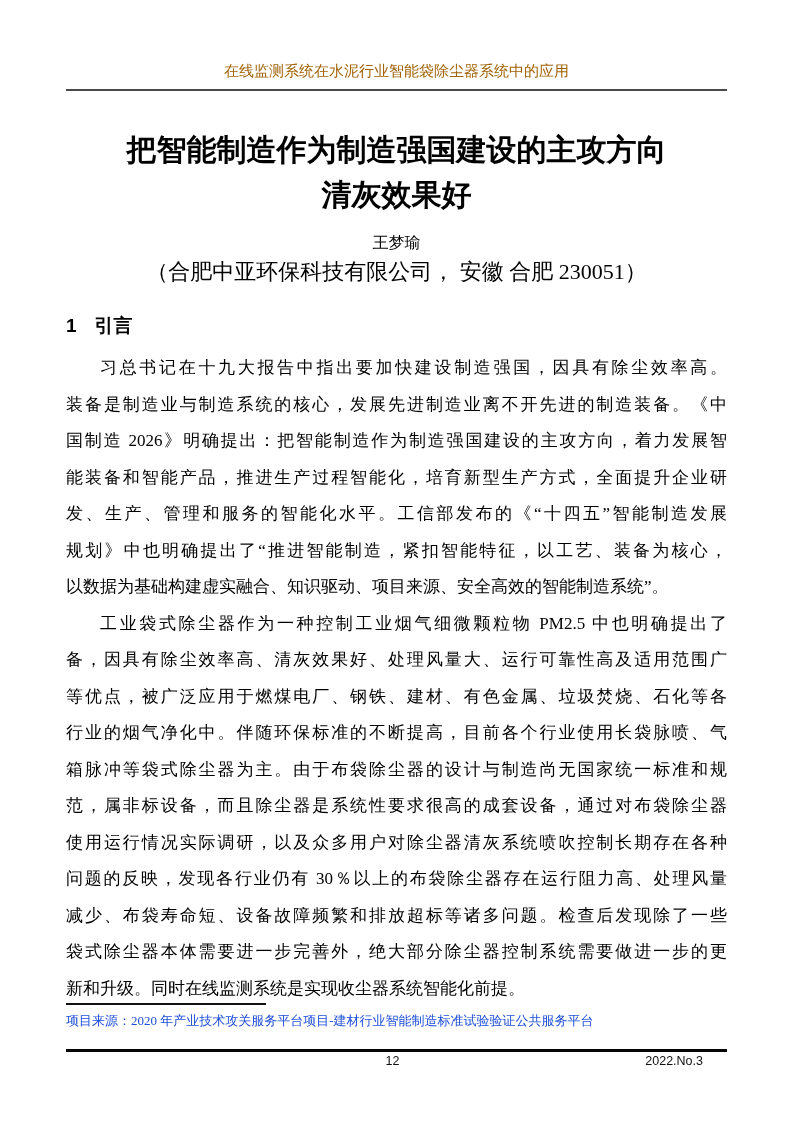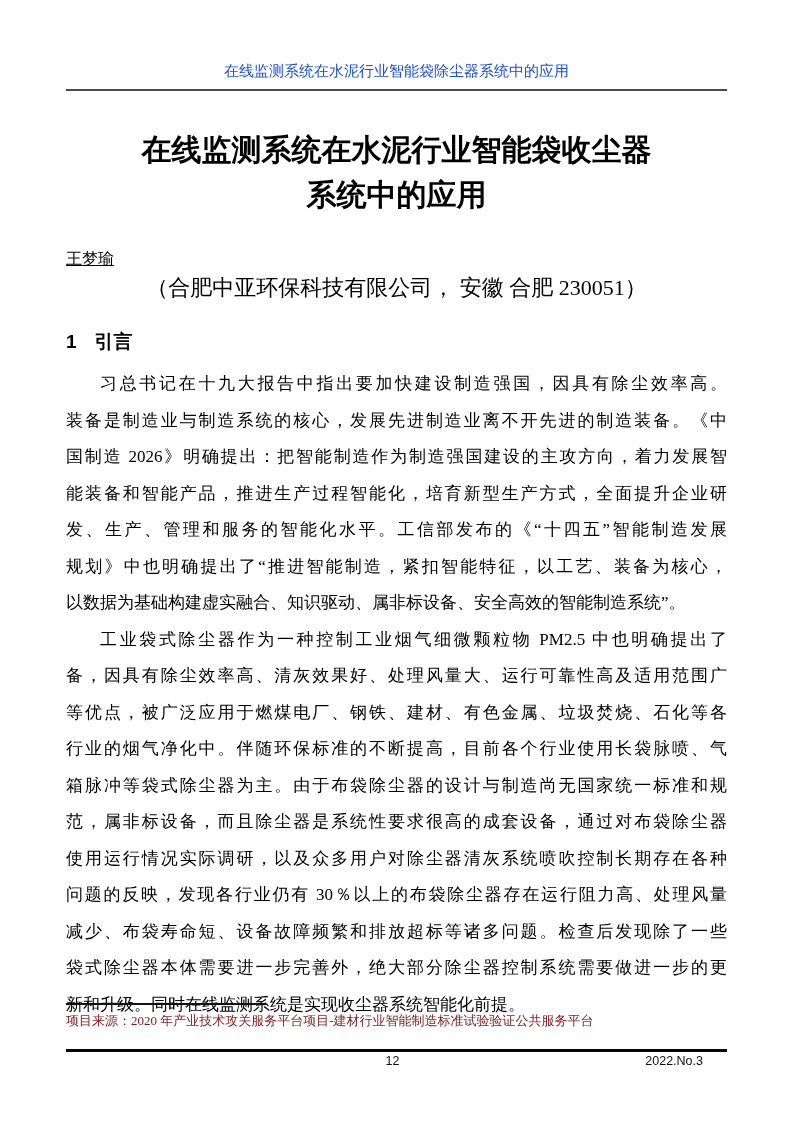--- a/index.html
+++ b/index.html
@@ -15,37 +15,37 @@
   .content {
     position: absolute;
     left: 66px;
     right: 66px;
     top: 0;
   }
   .running-head {
     margin-top: 62px;
     text-align: center;
     font-size: 15px;
-    color: #1d4ed8;
+    color: #a16207;
     padding-bottom: 8px;
     border-bottom: 2px solid #4a4a4a;
   }
   .paper-title {
     margin-top: 36px;
     text-align: center;
     font-family: "Liberation Sans", "DejaVu Sans", sans-serif;
     font-weight: bold;
     font-size: 30px;
     line-height: 45px;
     color: #000;
   }
   .author {
-    margin-top: 32px;
+    margin-top: 16px;
+    text-align: center;
     font-size: 16px;
-    text-decoration: underline;
   }
   .affiliation {
     margin-top: 3px;
     text-align: center;
     font-size: 22px;
   }
   .section-heading {
     margin-top: 26px;
     font-family: "Liberation Sans", "DejaVu Sans", sans-serif;
     font-weight: bold;
@@ -70,21 +70,21 @@
     top: 1003px;
   }
   .footnote-rule {
     width: 200px;
     border-top: 2px solid #111;
     margin: 0;
   }
   .footnote-text {
     margin-top: 7px;
     font-size: 13px;
-    color: #7f1d1d;
+    color: #1d4ed8;
   }
   .footer {
     position: absolute;
     left: 66px;
     right: 66px;
     top: 1049px;
     border-top: 3px solid #050505;
   }
   .footer-row {
     position: relative;
@@ -109,41 +109,41 @@
 <body>
 
 <div class="page">
   <div class="content">
 
     <div class="running-head">
       <span>在线监测系统在水泥行业智能袋除尘器系统中的应用</span>
     </div>
 
     <div class="paper-title">
-      <div>在线监测系统在水泥行业智能袋收尘器</div>
-      <div>系统中的应用</div>
+      <div>把智能制造作为制造强国建设的主攻方向</div>
+      <div>清灰效果好</div>
     </div>
 
     <div class="author">王梦瑜</div>
 
     <div class="affiliation">（合肥中亚环保科技有限公司，  安徽  合肥  230051）</div>
 
     <div class="section-heading">
       <span class="sec-num">1</span><span>引言</span>
     </div>
 
     <div class="body-text">
       <div>
           <div class="body-line first">习总书记在十九大报告中指出要加快建设制造强国，因具有除尘效率高。</div>
           <div class="body-line">装备是制造业与制造系统的核心，发展先进制造业离不开先进的制造装备。《中</div>
           <div class="body-line">国制造 2026》明确提出：把智能制造作为制造强国建设的主攻方向，着力发展智</div>
           <div class="body-line">能装备和智能产品，推进生产过程智能化，培育新型生产方式，全面提升企业研</div>
           <div class="body-line">发、生产、管理和服务的智能化水平。工信部发布的《“十四五”智能制造发展</div>
           <div class="body-line">规划》中也明确提出了“推进智能制造，紧扣智能特征，以工艺、装备为核心，</div>
-          <div class="body-line last">以数据为基础构建虚实融合、知识驱动、属非标设备、安全高效的智能制造系统”。</div>
+          <div class="body-line last">以数据为基础构建虚实融合、知识驱动、项目来源、安全高效的智能制造系统”。</div>
         </div>
       <div>
           <div class="body-line first">工业袋式除尘器作为一种控制工业烟气细微颗粒物 PM2.5 中也明确提出了</div>
           <div class="body-line">备，因具有除尘效率高、清灰效果好、处理风量大、运行可靠性高及适用范围广</div>
           <div class="body-line">等优点，被广泛应用于燃煤电厂、钢铁、建材、有色金属、垃圾焚烧、石化等各</div>
           <div class="body-line">行业的烟气净化中。伴随环保标准的不断提高，目前各个行业使用长袋脉喷、气</div>
           <div class="body-line">箱脉冲等袋式除尘器为主。由于布袋除尘器的设计与制造尚无国家统一标准和规</div>
           <div class="body-line">范，属非标设备，而且除尘器是系统性要求很高的成套设备，通过对布袋除尘器</div>
           <div class="body-line">使用运行情况实际调研，以及众多用户对除尘器清灰系统喷吹控制长期存在各种</div>
           <div class="body-line">问题的反映，发现各行业仍有 30％以上的布袋除尘器存在运行阻力高、处理风量</div>

